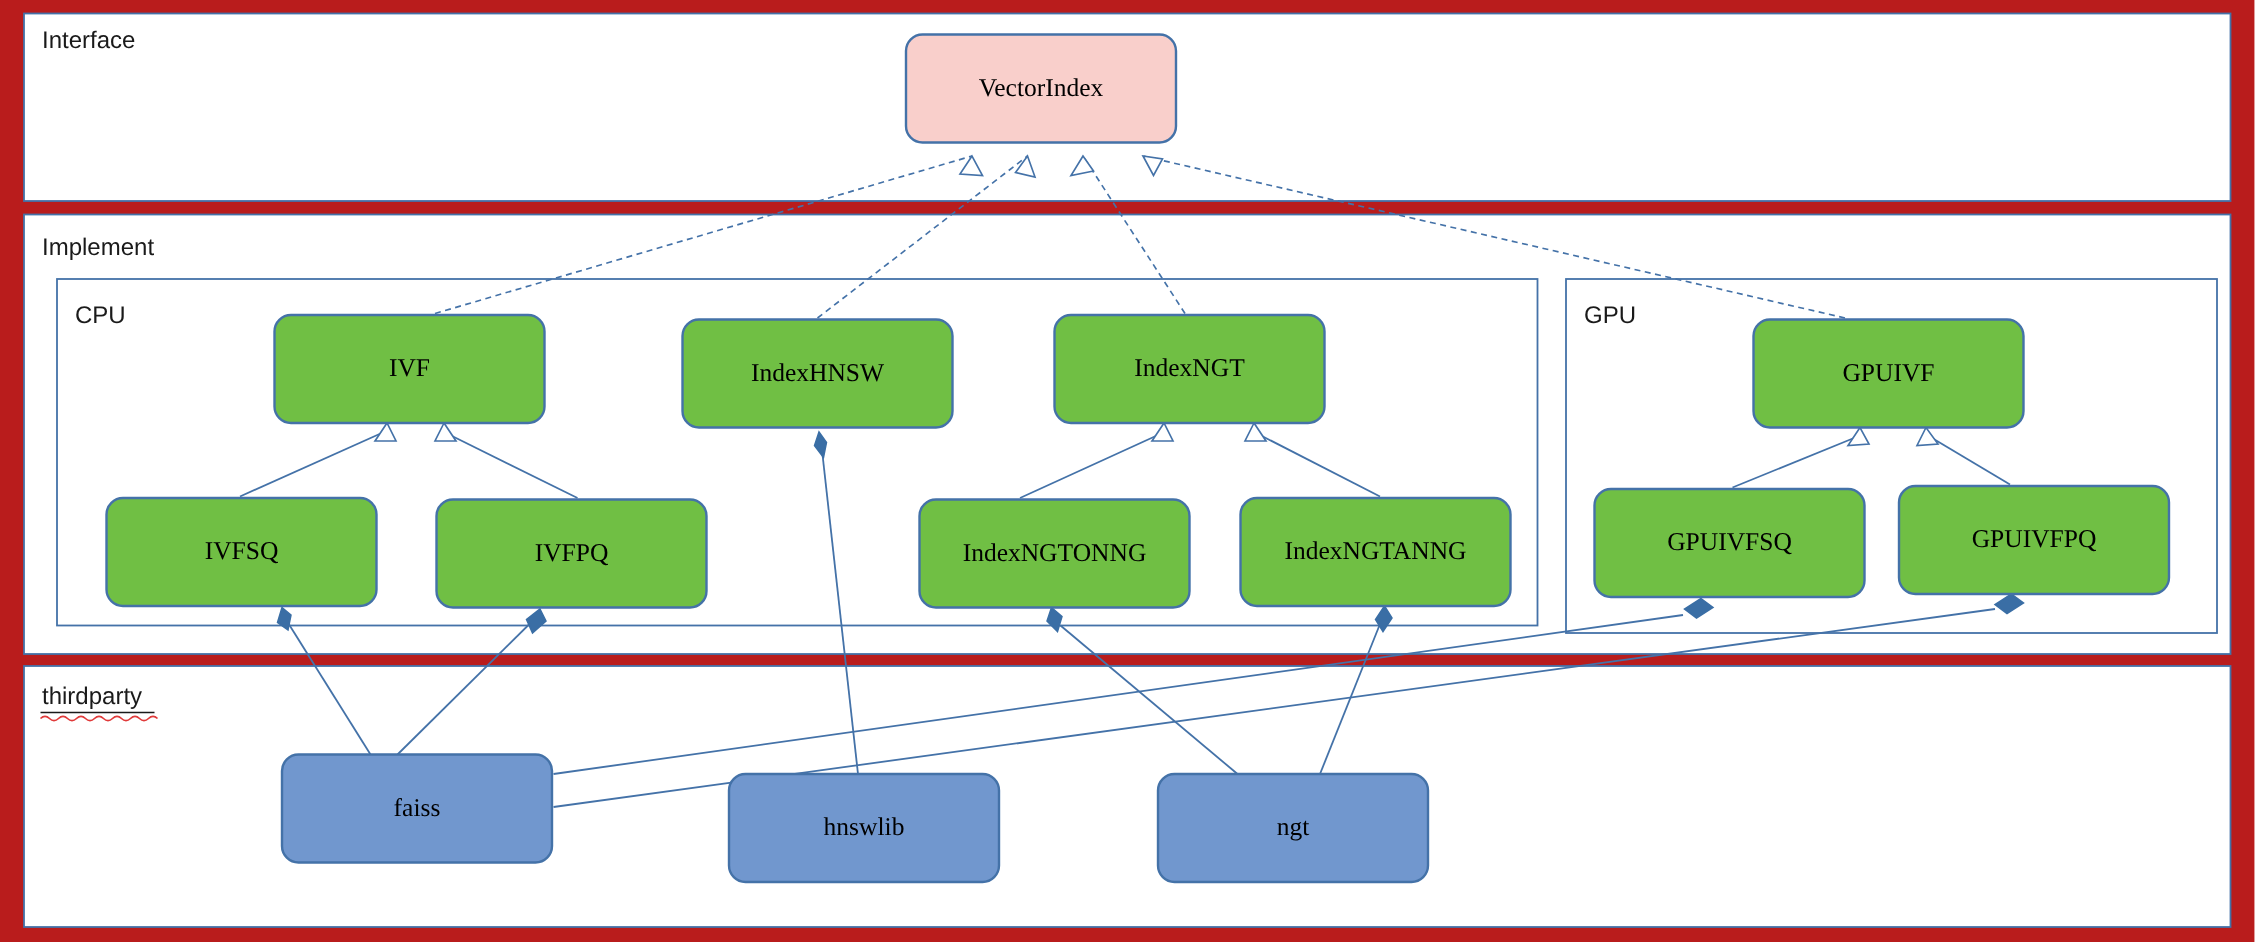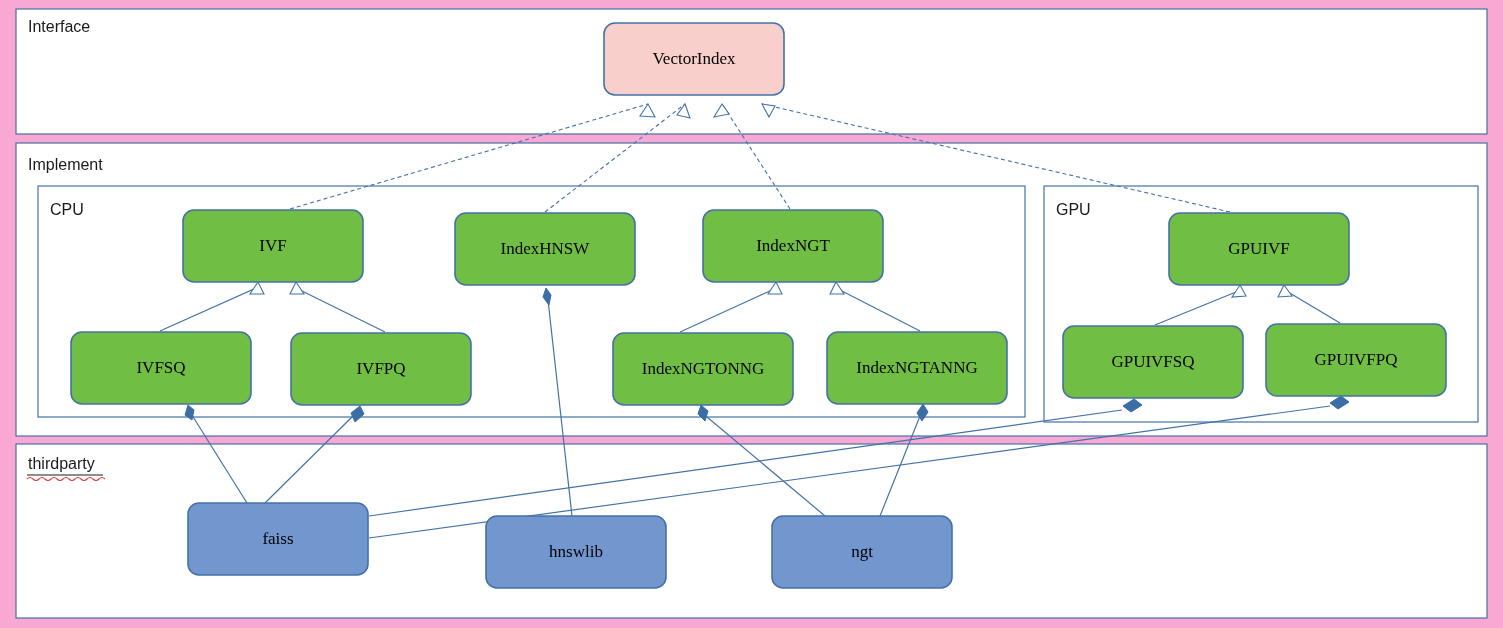--- a/index.html
+++ b/index.html
@@ -7,21 +7,21 @@
     padding: 0;
     background: #ffffff;
   }
   body {
     font-family: "Liberation Sans", sans-serif;
   }
   #diagram-root {
     position: relative;
     width: 1503px;
     height: 628px;
-    background: #f9a8d4;
+    background: #b91c1c;
     overflow: hidden;
   }
   svg.canvas {
     position: absolute;
     top: 0;
     left: 0;
     width: 1503px;
     height: 628px;
   }
   .group-rect {

